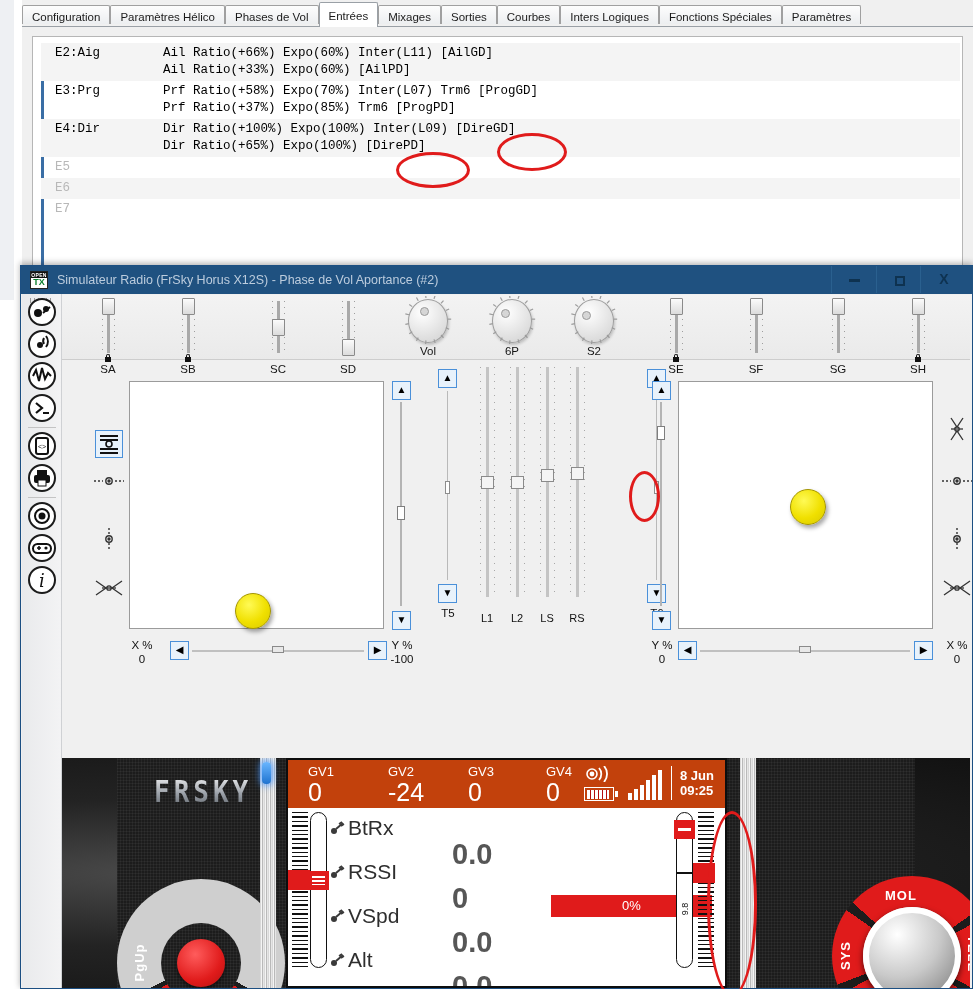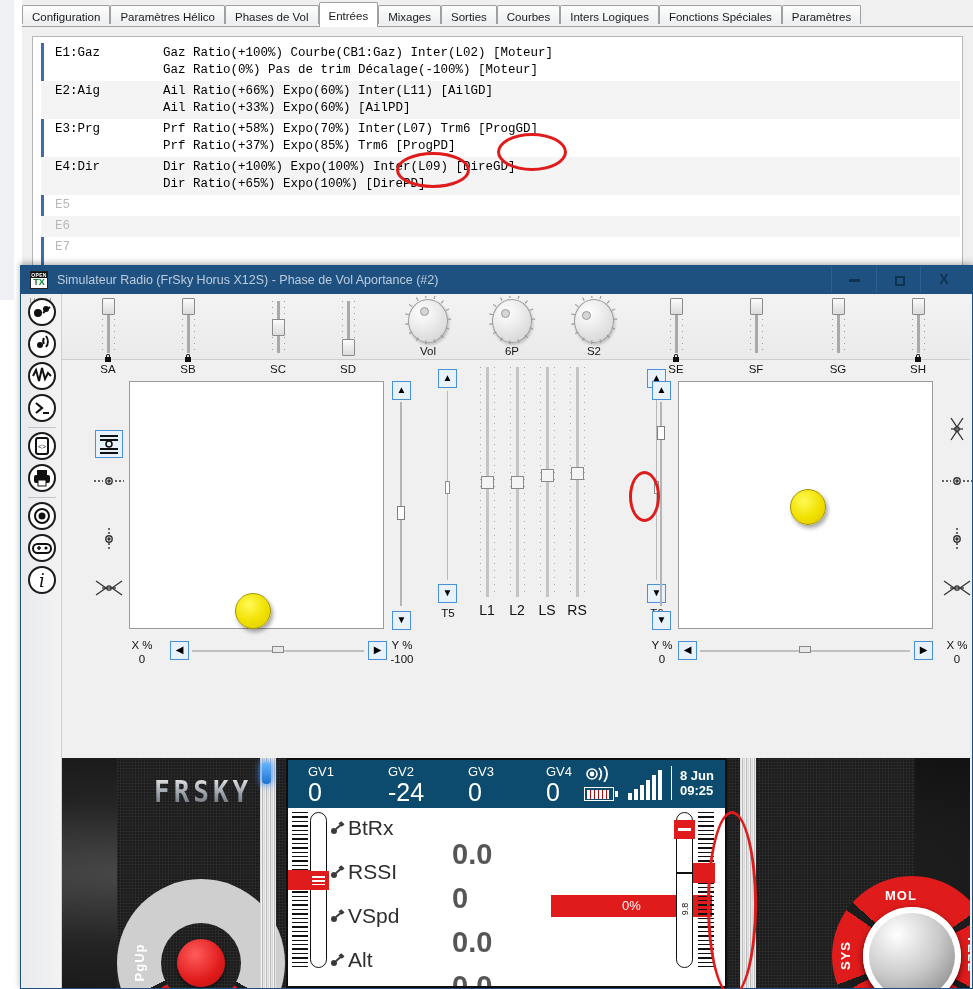--- a/index.html
+++ b/index.html
@@ -184,21 +184,21 @@
     position:absolute;width:28px;height:28px;background:#e8f2fb;border:1px solid #4a90d9;
     box-sizing:border-box;
   }
   .mini-icon{position:absolute;width:34px;height:26px;}
 
   .centerslider{position:absolute;width:3px;background:#c4c4c4;}
   .centerslider .ticks{position:absolute;left:-6px;top:0;width:1px;height:100%;
     background:repeating-linear-gradient(#a8a8a8 0 1px,transparent 1px 7px);}
   .centerslider .ticks.r{left:8px;}
   .centerslider .box{position:absolute;left:-5px;width:13px;height:13px;border:1px solid #8a8a8a;background:#f4f4f4;box-sizing:border-box;}
-  .centerslider .lbl{position:absolute;left:-20px;top:100%;margin-top:5px;width:42px;text-align:center;font-size:14px;color:#111;}
+  .centerslider .lbl{position:absolute;left:-20px;top:100%;margin-top:15px;width:42px;text-align:center;font-size:11px;color:#111;}
 
   .tslider{position:absolute;width:1px;background:#b9b9b9;}
   .tslider .h{position:absolute;left:-2px;width:5px;height:13px;border:1px solid #8d8d8d;background:#fff;box-sizing:border-box;}
 
   
   #radio{
     position:absolute;left:41px;top:492px;right:2px;bottom:0;
     background:#1a1a1a;overflow:hidden;
   }
   .shell{
@@ -241,21 +241,21 @@
   .metalstrip{
     position:absolute;top:0;bottom:0;width:16px;
     background:repeating-linear-gradient(90deg,#d8d8d8 0 1px,#f4f4f4 1px 2px,#b9b9b9 2px 3px,#e6e6e6 3px 4px);
   }
   
   .lcd{
     position:absolute;left:224px;top:0;width:441px;bottom:0;
     background:#ffffff;border:2px solid #0d0d0d;box-sizing:border-box;overflow:hidden;
   }
   .lcd-top{
-    position:absolute;left:0;top:0;width:100%;height:48px;background:#0c4a6e;color:#fff;
+    position:absolute;left:0;top:0;width:100%;height:48px;background:#c2410c;color:#fff;
   }
   .gv{position:absolute;top:4px;text-align:left;}
   .gv .n{font-size:13px;line-height:15px;color:#fff;}
   .gv .v{font-size:25px;line-height:27px;color:#fff;}
   .lcd-body{position:absolute;left:0;top:48px;right:0;bottom:0;background:#fff;}
   .telrow{position:absolute;left:42px;width:230px;height:42px;}
   .telrow .ic{position:absolute;left:0;top:6px;width:16px;height:16px;color:#3a3a3a;font-size:15px;}
   .telrow .nm{position:absolute;left:18px;top:2px;font-size:21px;color:#2e2e2e;}
   .telrow .vl{position:absolute;left:122px;top:0;font-size:29px;font-weight:bold;color:#565656;margin-top:24px;}
   .pctbar{position:absolute;background:#e01b1b;color:#fff;font-size:13px;text-align:center;}
@@ -301,21 +301,20 @@
       <div class="tab">Inters Logiques</div>
       <div class="tab">Fonctions Spéciales</div>
       <div class="tab">Paramètres</div>
     </div>
 
   <div class="docarea">
     <div class="docpanel">
       <div class="inner-scroll">
         <div class="leftbar-blue"></div>
         <div id="inputrows">
-            <div class="erow"><span class="label">E1:Gaz</span><span>Gaz Ratio(+100%) Courbe(CB1:Gaz) Inter(L02) [Moteur]</span><span class="sub">Gaz Ratio(0%) Pas de trim Décalage(-100%) [Moteur]</span></div>
             <div class="erow alt"><span class="label">E2:Aig</span><span>Ail Ratio(+66%) Expo(60%) Inter(L11) [AilGD]</span><span class="sub">Ail Ratio(+33%) Expo(60%) [AilPD]</span></div>
             <div class="erow"><span class="label">E3:Prg</span><span>Prf Ratio(+58%) Expo(70%) Inter(L07) Trm6 [ProgGD]</span><span class="sub">Prf Ratio(+37%) Expo(85%) Trm6 [ProgPD]</span></div>
             <div class="erow alt"><span class="label">E4:Dir</span><span>Dir Ratio(+100%) Expo(100%) Inter(L09) [DireGD]</span><span class="sub">Dir Ratio(+65%) Expo(100%) [DirePD]</span></div>
             <div class="erow empty"><span class="label">E5</span><span></span></div>
             <div class="erow alt empty"><span class="label">E6</span><span></span></div>
             <div class="erow empty"><span class="label">E7</span><span></span></div>
           </div>
       </div>
     </div>
   </div>

